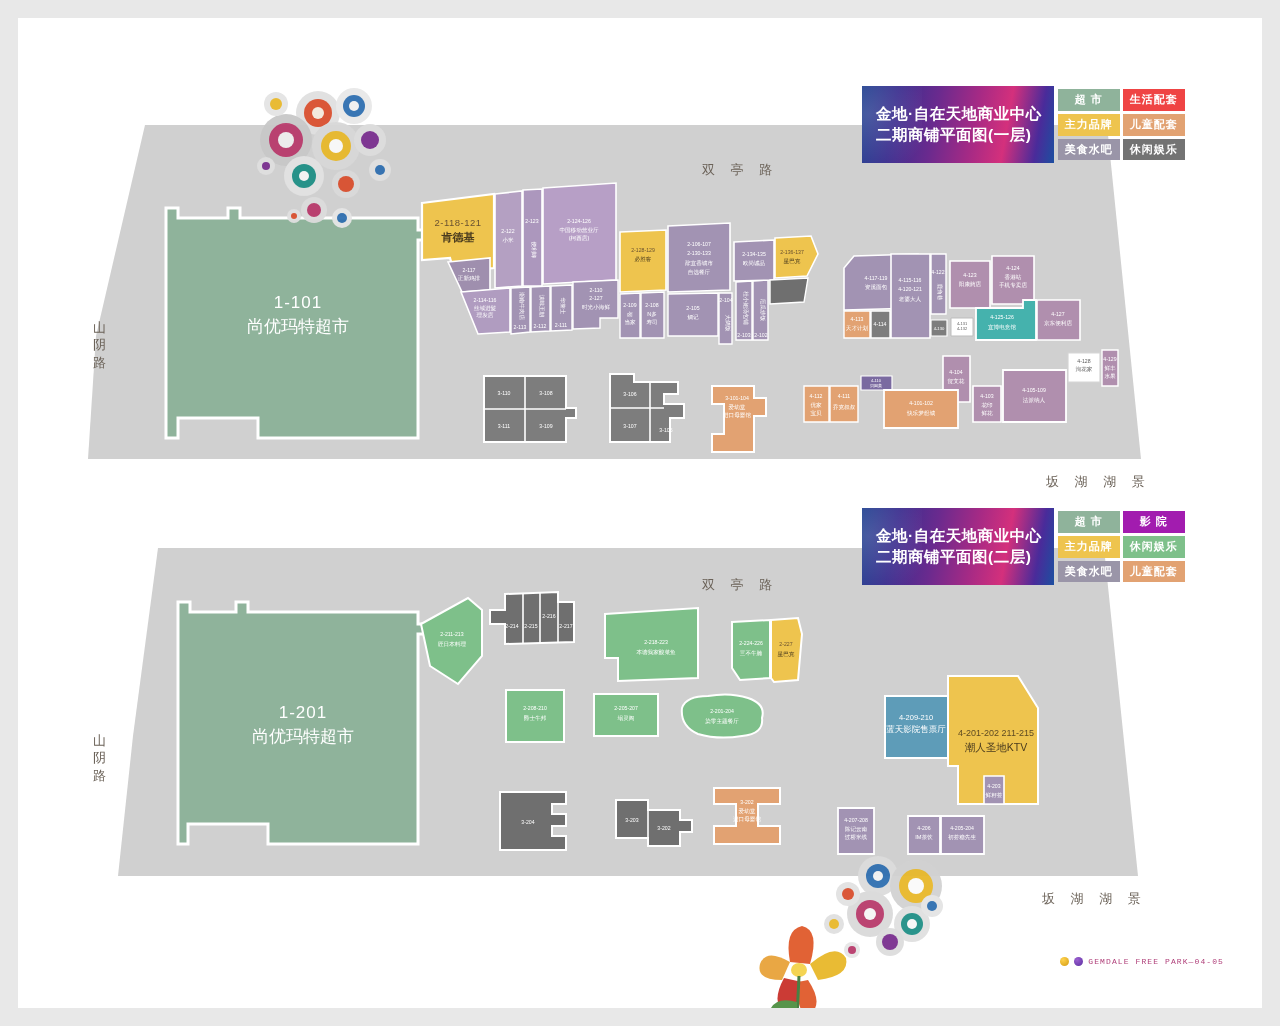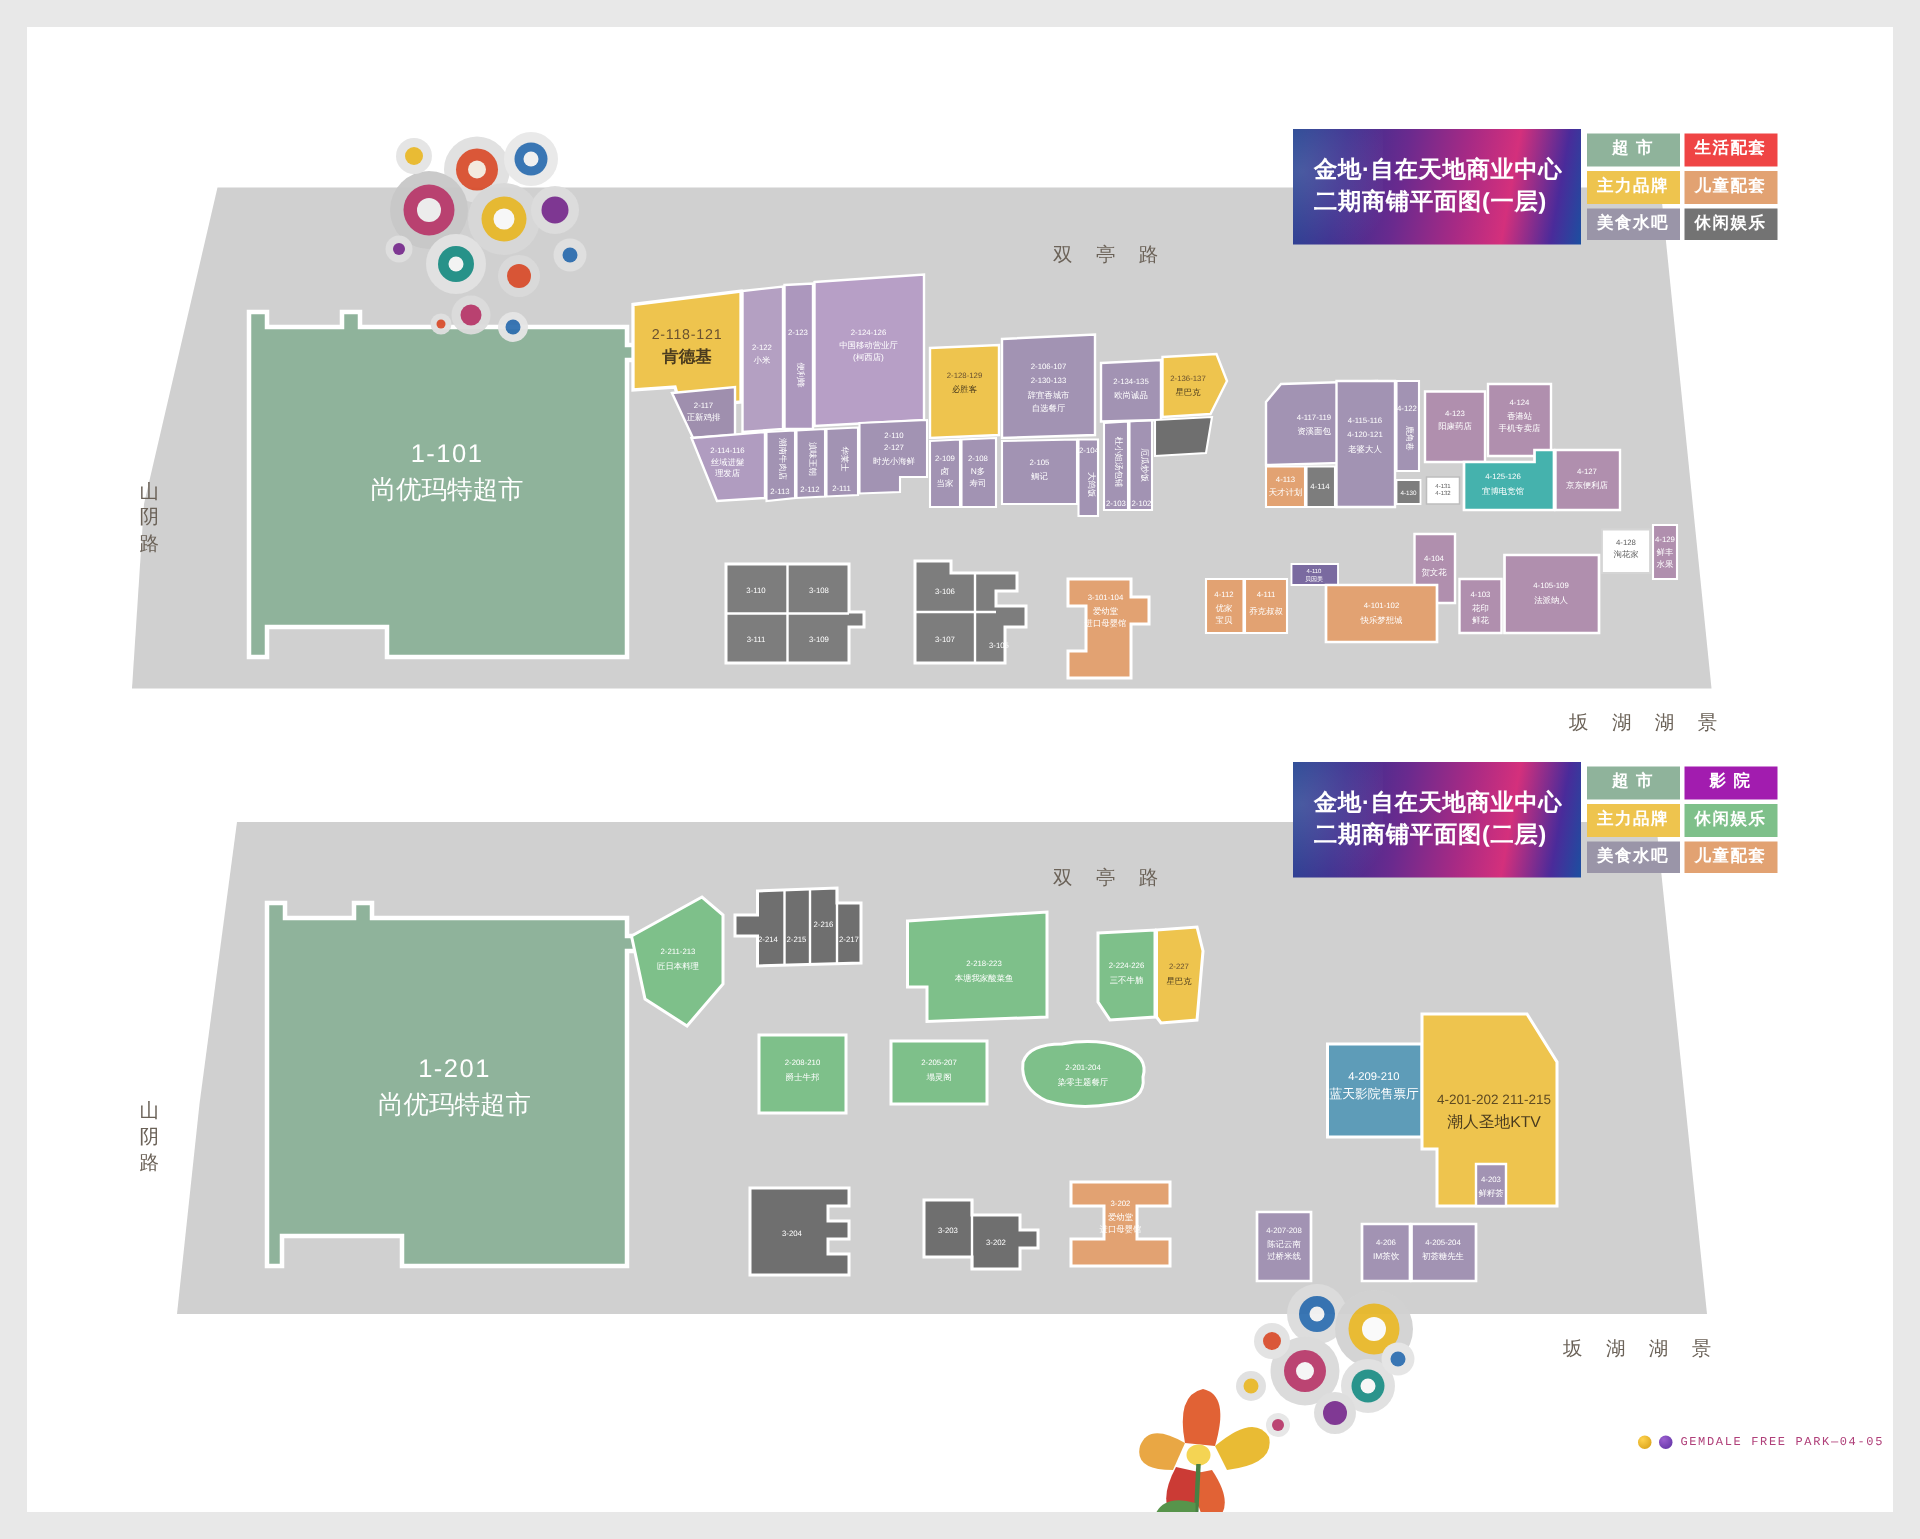--- a/index.html
+++ b/index.html
@@ -32,21 +32,21 @@
     font-size:11px; color:#fff; font-weight:bold; letter-spacing:1px;
     padding:4px 7px; text-align:center; white-space:nowrap; line-height:1.25;
     display:flex; align-items:center; justify-content:center; min-width:62px;
   }
 
   
   .road { position:absolute; color:#6b6258; font-size:13px; letter-spacing:6px; white-space:nowrap; }
   .road.vert { writing-mode:vertical-rl; letter-spacing:7px; }
 
   
-  .footer { position:absolute; right:6px; bottom:42px; display:flex; align-items:center; gap:5px; }
+  .footer { position:absolute; right:38px; bottom:42px; display:flex; align-items:center; gap:5px; }
   .footer .txt { font-size:8px; color:#b0407a; letter-spacing:1.1px; font-family:"Liberation Mono","DejaVu Sans Mono",monospace; }
   .dot-a{width:9px;height:9px;border-radius:50%;background:radial-gradient(circle at 35% 30%,#ffd24d,#d39b12);}
   .dot-b{width:9px;height:9px;border-radius:50%;background:radial-gradient(circle at 35% 30%,#9b5fd0,#5b2fa0);}
 
   
   text { font-family:"Liberation Sans","DejaVu Sans",sans-serif; }
   .u-code { font-size:5.2px; fill:#ffffff; }
   .u-name { font-size:5.6px; fill:#ffffff; }
   .u-code-d { font-size:5.2px; fill:#5d5d5d; }
   .u-name-d { font-size:5.6px; fill:#5d5d5d; }

